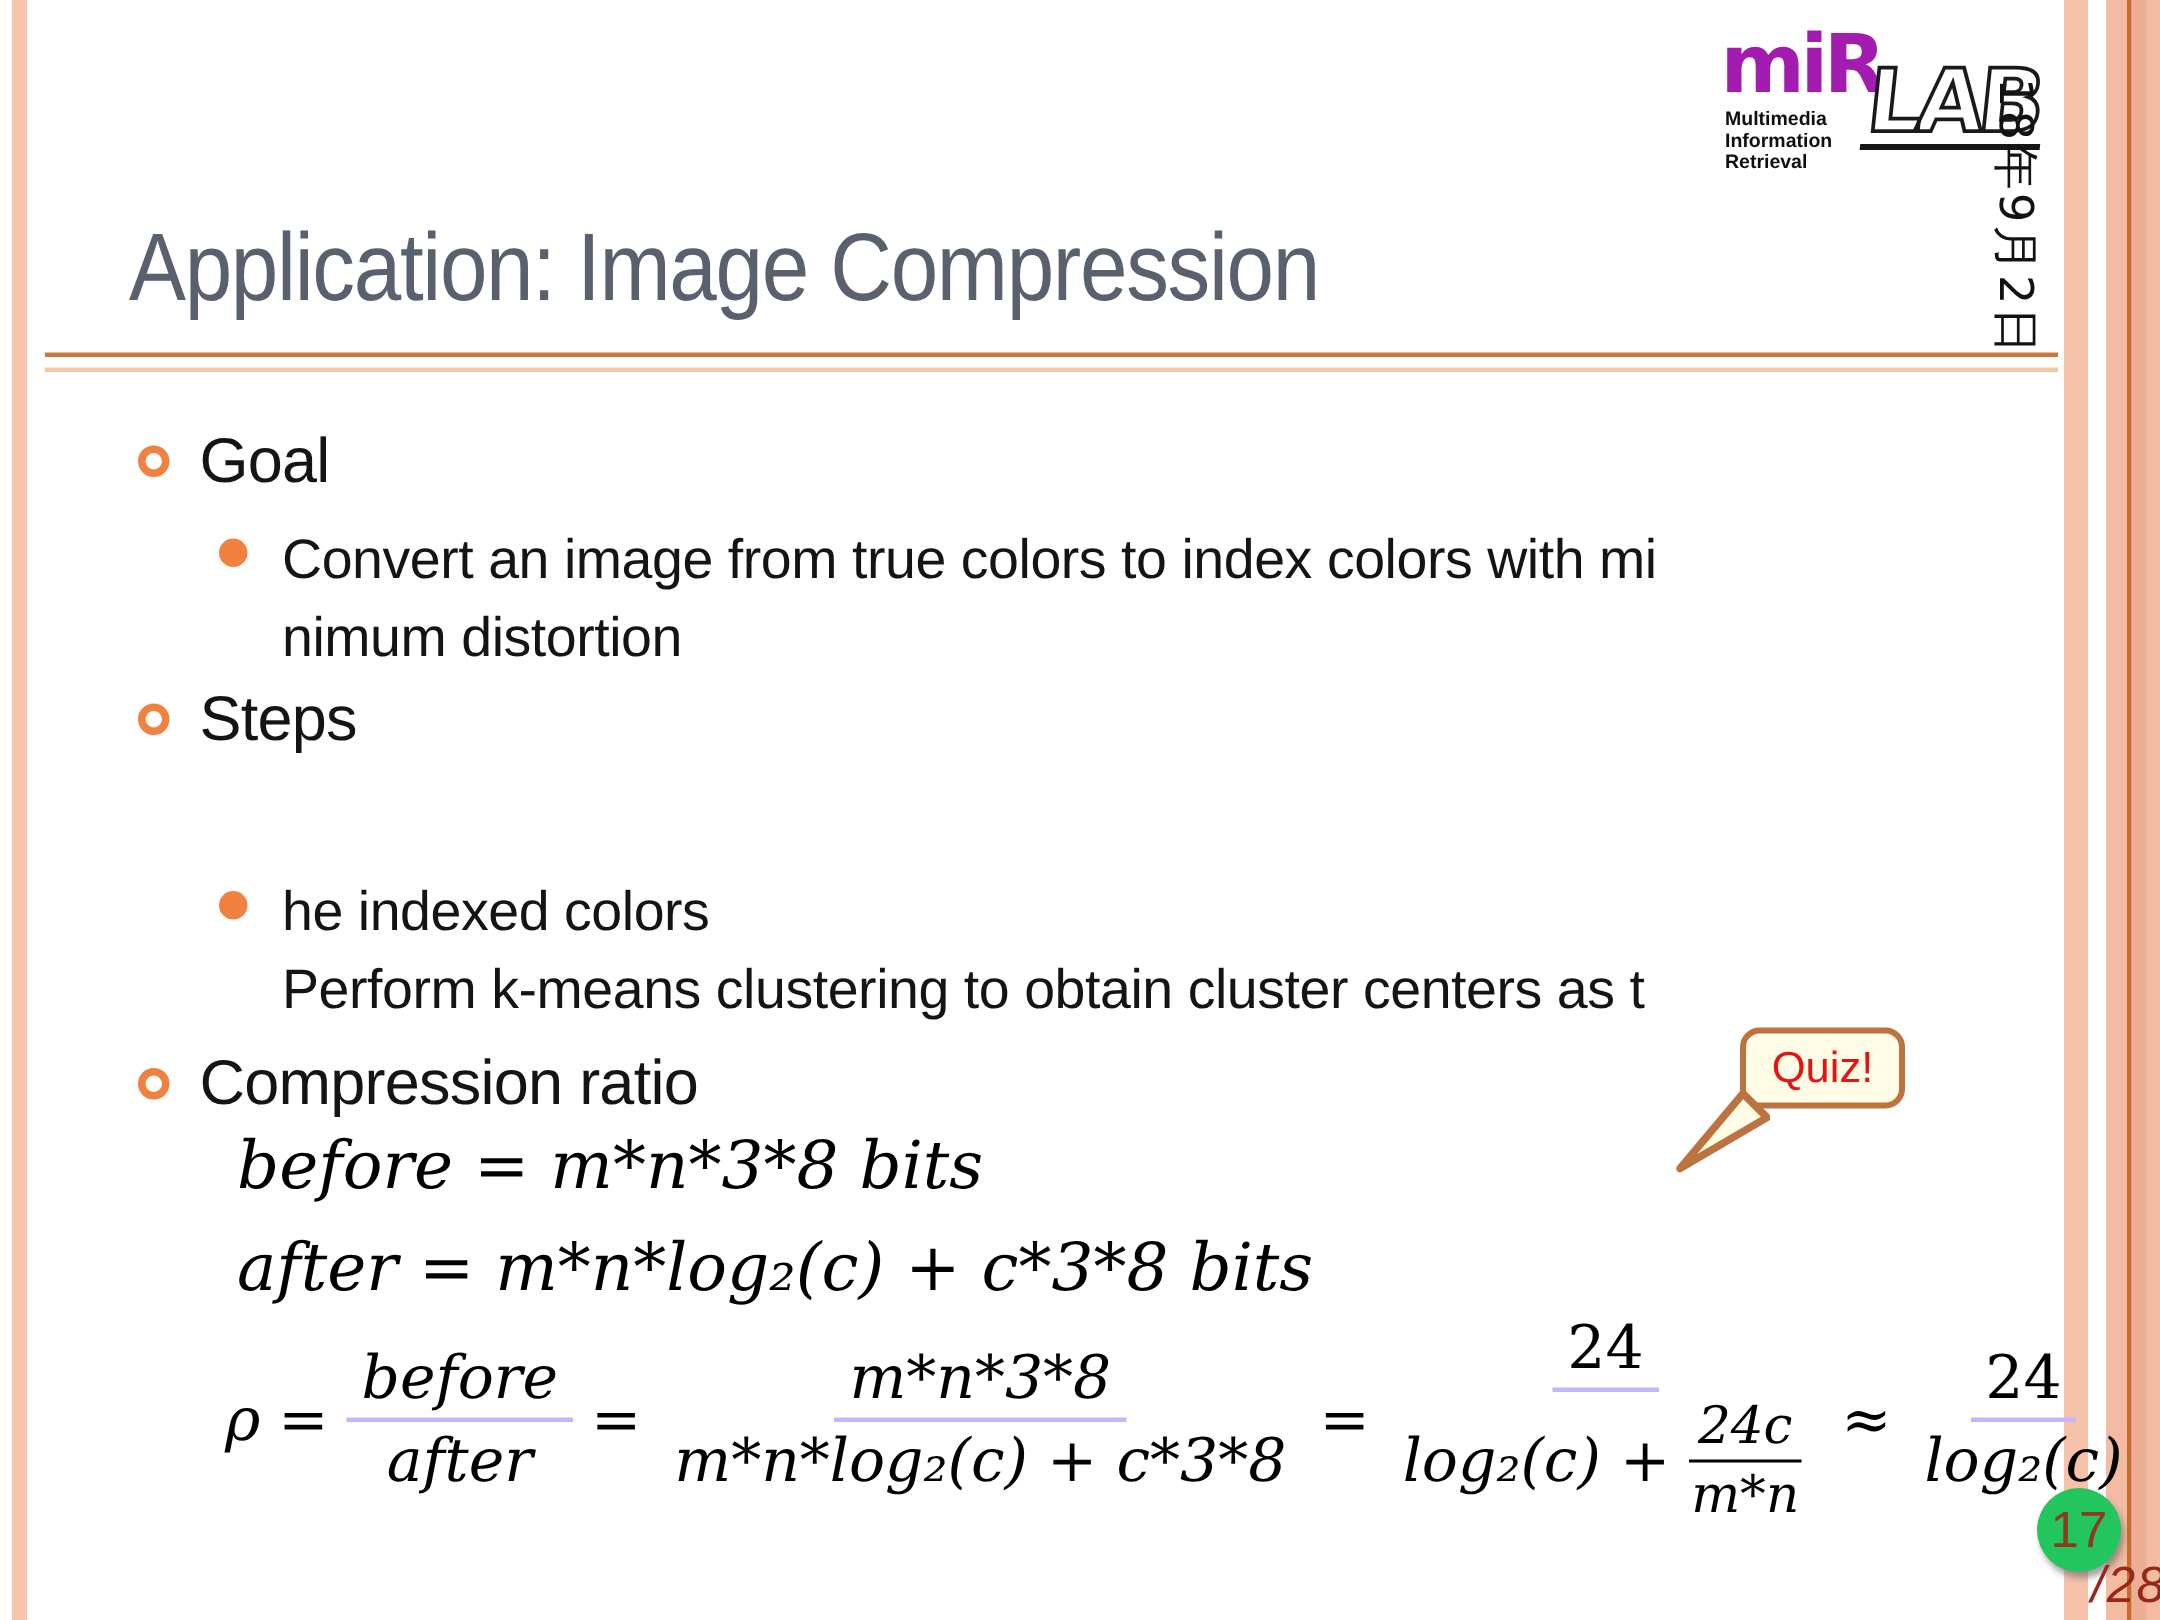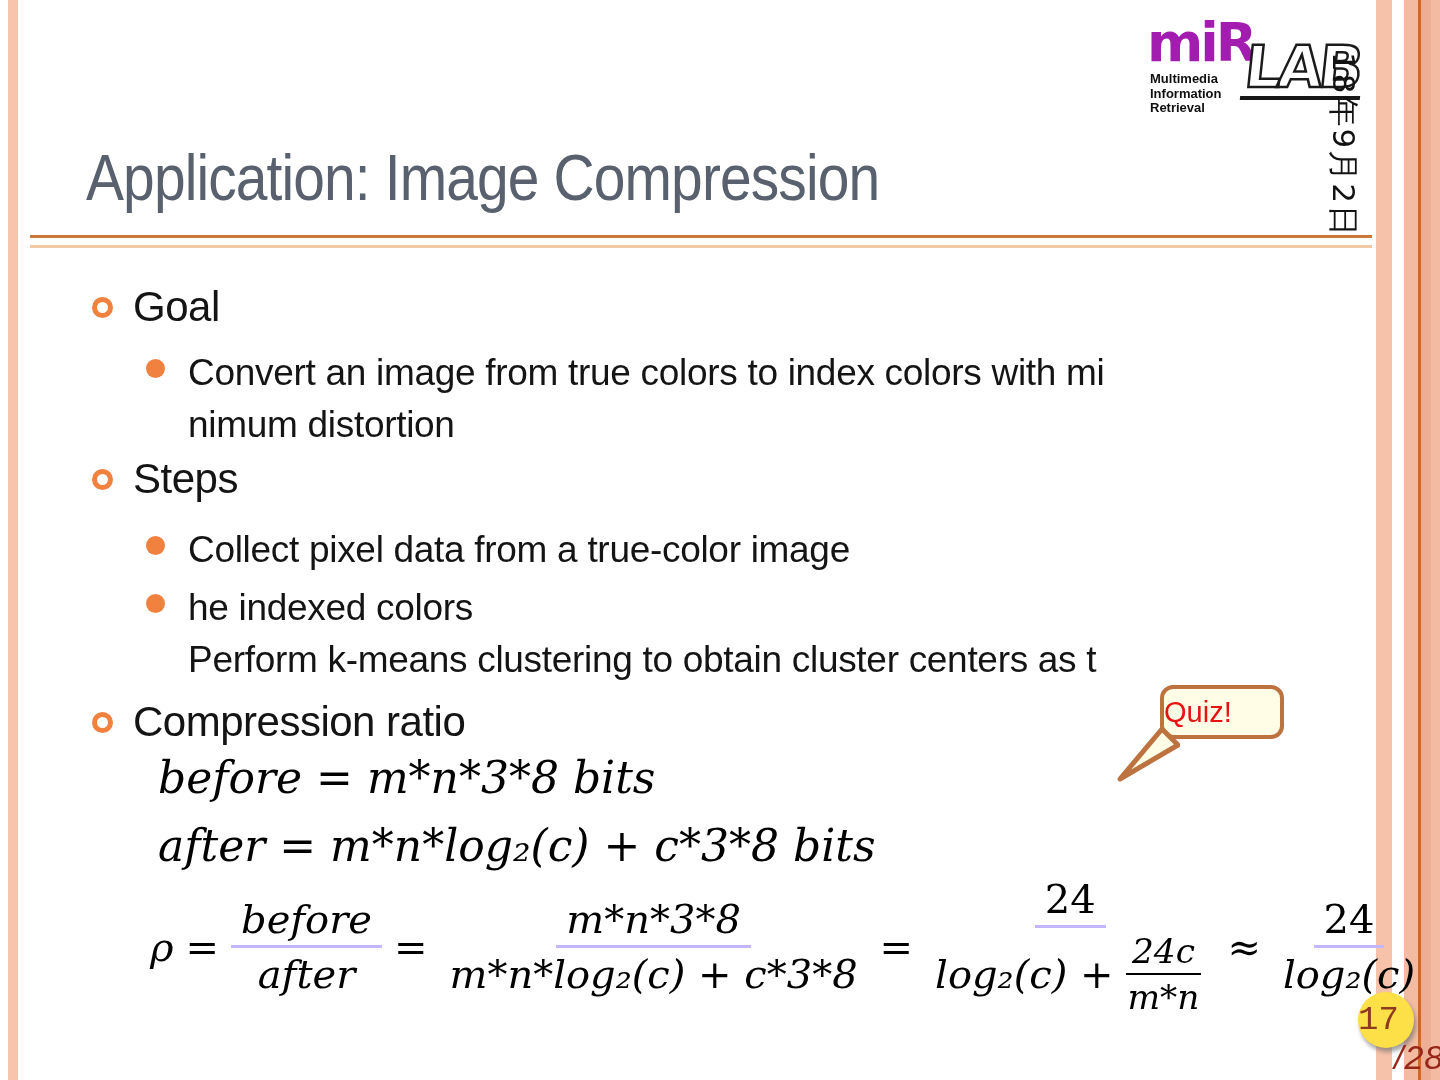--- a/index.html
+++ b/index.html
@@ -73,31 +73,31 @@
   .frac{display:inline-flex;flex-direction:column;align-items:center;}
   .frac .num{padding:0 10px 3px 10px;border-bottom:3px solid #c4b5fd;text-align:center;white-space:nowrap;}
   .frac .den{padding:3px 10px 0 10px;text-align:center;white-space:nowrap;}
   .den-flex{display:flex;align-items:center;gap:8px;}
   .frac.inner{font-size:0.86em;justify-content:space-between;}
   .frac.inner .num{padding:0 6px 2px 6px;border-bottom:2.5px solid #000;}
   .frac.inner .den{padding:2px 6px 0 6px;}
   .upright{font-style:normal;}
   
   .quiz{
-    position:absolute;left:1160px;top:685px;width:124px;height:54px;
+    position:absolute;left:1160px;top:685px;width:110px;height:54px;
     background:#fffde6;border:4px solid #bd7340;border-radius:13px;
-    display:flex;align-items:center;
+    display:flex;align-items:center;justify-content:center;
     font-size:29px;font-weight:500;color:#e61313;box-sizing:border-box;
   }
   .quiz-tail{position:absolute;left:1116px;top:726px;}
   
   .page-circle{
     position:absolute;left:1358px;top:992px;width:56px;height:56px;border-radius:50%;
-    background:#fde047;display:flex;align-items:center;justify-content:flex-start;
-    font-size:34px;color:#8e3a1c;box-shadow:2px 4px 4px rgba(110,110,110,0.65);font-family:Liberation Mono, monospace;
+    background:#22c55e;display:flex;align-items:center;justify-content:center;
+    font-size:34px;color:#8e3a1c;box-shadow:2px 4px 4px rgba(110,110,110,0.65);
   }
   .page-total{
     position:absolute;left:1394px;top:1038px;font-size:34px;color:#98271b;
     letter-spacing:1px;
     font-style:italic;
   }
 </style>
 </head>
 <body>
 
@@ -133,26 +133,20 @@
     <span class="dot"></span>
     <div class="s-text">
       <span>Convert an image from true colors to index colors with mi</span>
       <span>nimum distortion</span>
     </div>
   </div>
 
   <div class="h-item" style="top:455px;">
     <span class="ring"></span>
     <span class="h-label">Steps</span>
-  </div>
-  <div class="s-item" style="top:524px;">
-    <span class="dot"></span>
-    <div class="s-text">
-      <span>Collect pixel data from a true-color image</span>
-    </div>
   </div>
   <div class="s-item" style="top:582px;">
     <span class="dot"></span>
     <div class="s-text">
       <span>he indexed colors</span>
       <span>Perform k-means clustering to obtain cluster centers as t</span>
     </div>
   </div>
 
   <div class="h-item" style="top:698px;">

